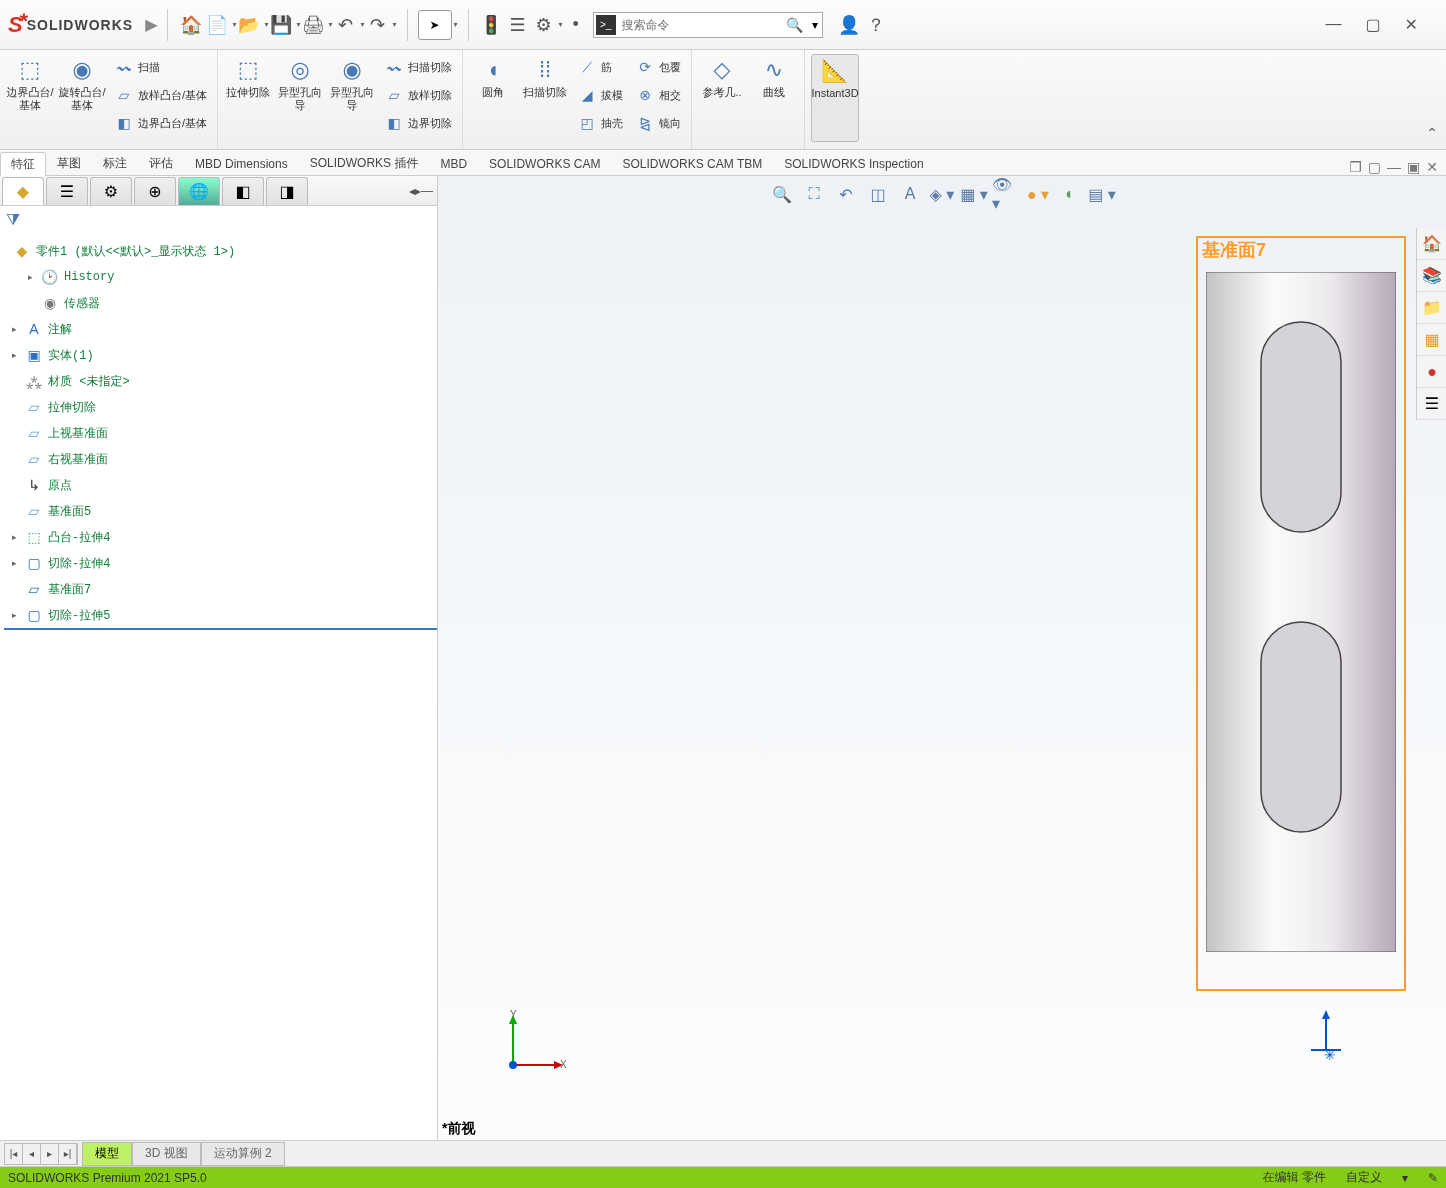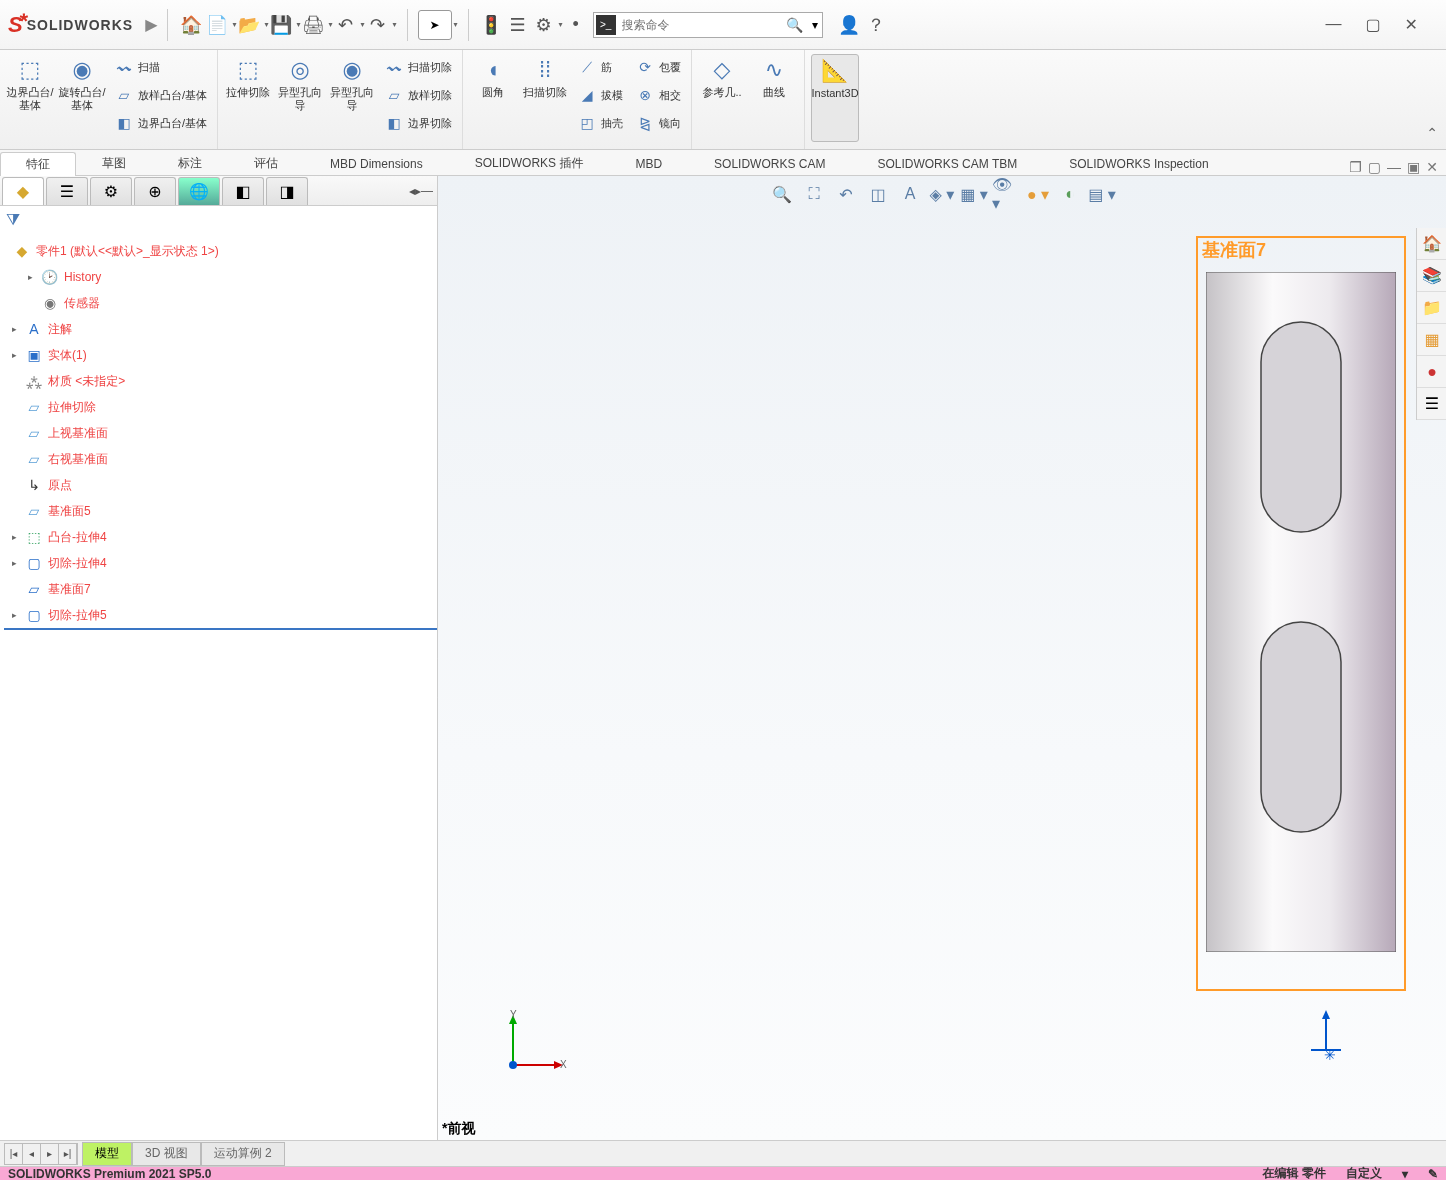--- a/index.html
+++ b/index.html
@@ -30,39 +30,39 @@
 .rb-big .ico { width:32px; height:28px; display:flex; align-items:center; justify-content:center; font-size:22px; color:#4a7ab5; }
 .rb-big .lbl { font-size:11px; text-align:center; line-height:13px; color:#333; margin-top:2px; }
 .rb-sm-col { display:flex; flex-direction:column; gap:2px; }
 .rb-sm { display:flex; align-items:center; gap:4px; height:26px; padding:0 4px; cursor:pointer; border-radius:3px; font-size:11px; color:#333; }
 .rb-sm .ico { width:20px; height:20px; display:flex; align-items:center; justify-content:center; color:#4a7ab5; font-size:14px; }
 .rb-active { background:#e8e8e8; border:1px solid #bbb; }
 .rb-chev { position:absolute; right:8px; bottom:8px; font-size:14px; color:#666; cursor:pointer; }
 
 
 .cmdtabs { height:26px; border-bottom:1px solid #ccc; background:#f7f7f7; display:flex; align-items:flex-end; }
-.cmdtab { padding:0 25px; height:24px; display:flex; align-items:center; font-size:12px; color:#444; border:1px solid transparent; border-bottom:none; cursor:pointer; }
+.cmdtab { padding:0 10px; height:24px; display:flex; align-items:center; font-size:12px; color:#444; border:1px solid transparent; border-bottom:none; cursor:pointer; }
 .cmdtab.active { background:#fff; border-color:#ccc; border-radius:3px 3px 0 0; position:relative; top:1px; }
 .cmdtabs .right-ctrl { margin-left:auto; display:flex; align-items:center; gap:6px; padding-right:8px; color:#777; font-size:14px; }
 
 
 .main { display:flex; height:calc(100% - 50px - 100px - 26px - 26px - 22px); }
 
 
 .tree-panel { width:438px; border-right:1px solid #ccc; background:#fff; display:flex; flex-direction:column; position:relative; }
 .tree-tabs { height:30px; border-bottom:1px solid #ccc; display:flex; align-items:center; background:linear-gradient(#f9f9f9,#eee); position:relative; }
 .tt { width:42px; height:28px; display:flex; align-items:center; justify-content:center; border:1px solid #bbb; border-bottom:none; background:#fff; margin-left:2px; border-radius:3px 3px 0 0; cursor:pointer; font-size:16px; }
 .tt.inactive { background:linear-gradient(#f0f0f0,#e0e0e0); }
 .tt-scroll { margin-left:auto; display:flex; align-items:center; gap:0; padding-right:4px; color:#555; font-size:12px; }
 .filter-row { height:28px; display:flex; align-items:center; padding:0 6px; }
 .tree { flex:1; overflow:auto; padding:4px 0 4px 4px; }
 .node { display:flex; align-items:center; height:26px; padding-left:8px; cursor:pointer; }
 .node .exp { width:12px; font-size:9px; color:#666; }
 .node .nico { width:20px; height:20px; display:flex; align-items:center; justify-content:center; font-size:14px; margin-right:4px; }
-.node .nlbl { font-size:12px; color:#ef4444; }
+.node .nlbl { font-size:12px; color:#15803d;font-family:Liberation Mono, monospace; }
 .lvl1 { padding-left:24px; }
 .tree-uline { height:2px; background:#3a76c4; margin-top:0; }
 .split-handle { position:absolute; right:-8px; top:50%; width:8px; height:40px; background:#eee; border:1px solid #ccc; border-radius:0 6px 6px 0; }
 
 
 .viewport { flex:1; position:relative; background:linear-gradient(180deg,#eef2f6 0%,#f7f9fb 60%,#fbfcfd 100%); }
 .hud { position:absolute; top:4px; left:50%; transform:translateX(-50%); display:flex; gap:4px; background:rgba(255,255,255,.0); padding:2px; }
 .hud .hb { width:28px; height:24px; display:flex; align-items:center; justify-content:center; color:#5a7da5; font-size:16px; cursor:pointer; border-radius:3px; }
 .triad { position:absolute; left:60px; bottom:60px; }
 .selplane { position:absolute; right:40px; top:60px; width:210px; height:755px; }
@@ -77,21 +77,21 @@
 .sb-btn { width:30px; height:32px; display:flex; align-items:center; justify-content:center; font-size:16px; cursor:pointer; border-bottom:1px solid #ddd; }
 
 
 .btm-tabs { height:26px; border-top:1px solid #ccc; display:flex; align-items:center; background:#f0f0f0; }
 .bt-scroll { display:flex; border:1px solid #bbb; margin:0 4px; }
 .bt-scroll span { width:18px; height:20px; display:flex; align-items:center; justify-content:center; font-size:10px; color:#555; border-right:1px solid #bbb; cursor:pointer; }
 .btab { padding:0 12px; height:24px; display:flex; align-items:center; font-size:12px; border:1px solid #bbb; background:#bef264; cursor:pointer; }
 .btab.inact { background:#e8e8e8; color:#666; }
 
 
-.status { height:14px; border-top:1px solid #ccc; display:flex; align-items:center; background:#f9a8d4; font-size:12px; color:#333; padding:0 8px;font-weight:bold; }
+.status { height:22px; border-top:1px solid #ccc; display:flex; align-items:center; background:#84cc16; font-size:12px; color:#333; padding:0 8px; }
 .status .sp { margin-left:auto; display:flex; gap:20px; align-items:center; }
 </style>
 </head>
 <body>
 
 <div class="menubar">
   <div class="sw-logo">
     <span class="sw-glyph">S⃰</span>
     <span class="sw-text">SOLIDWORKS</span>
     <span class="play-glyph">▶</span>

